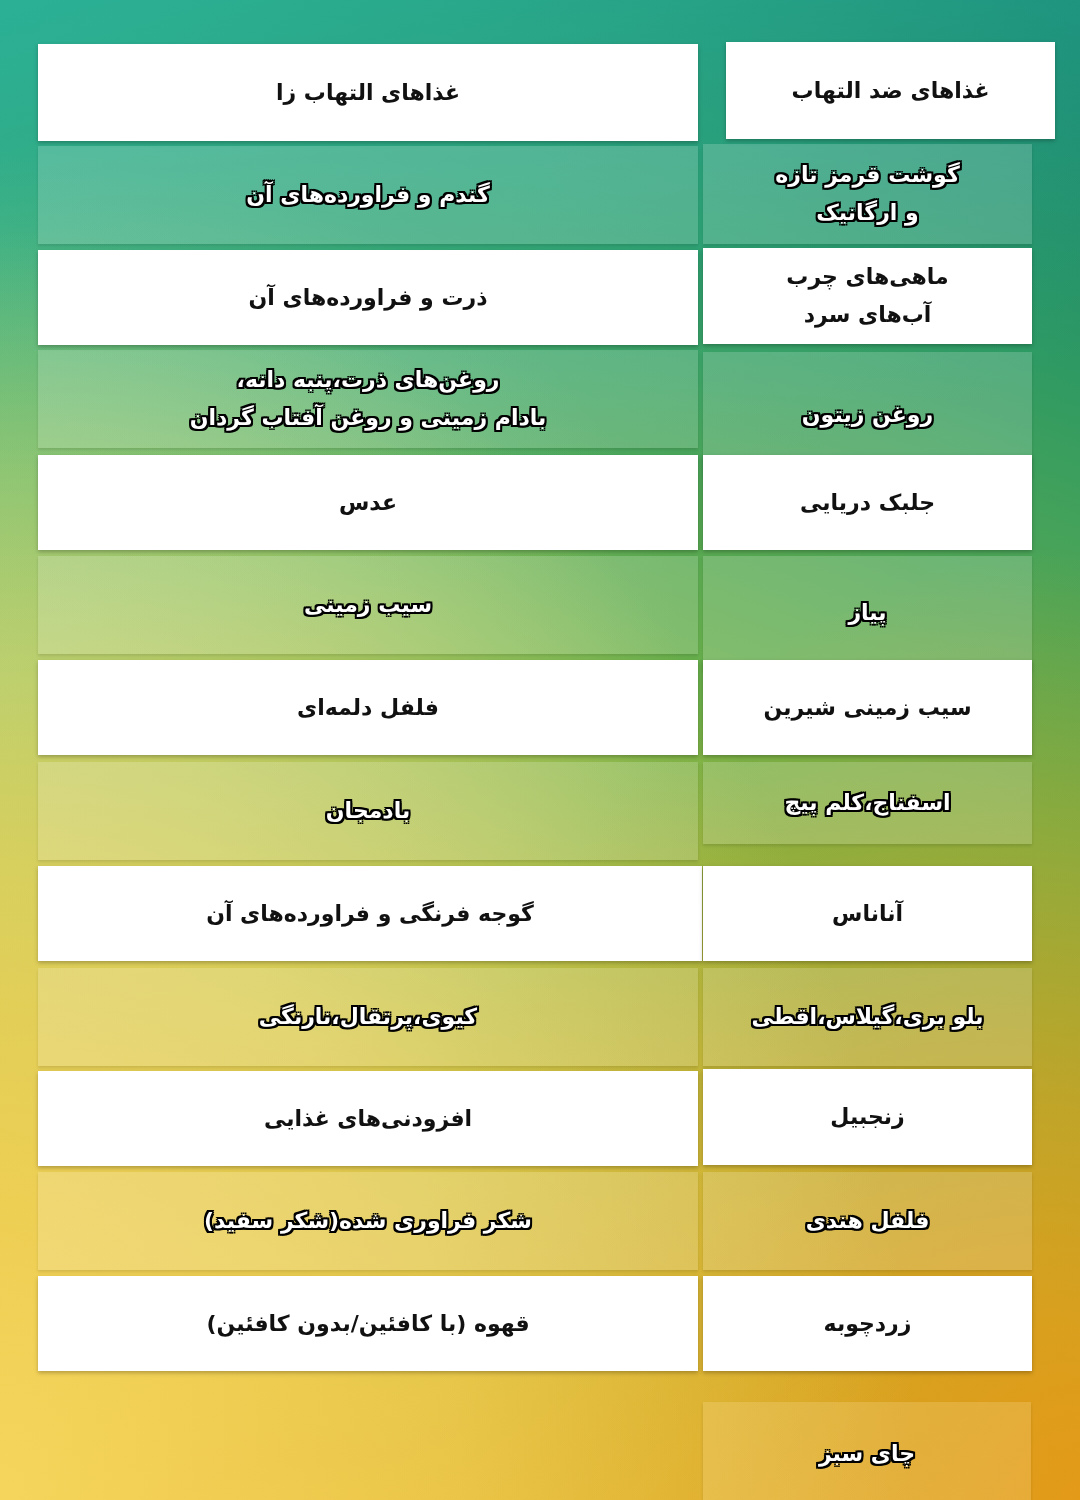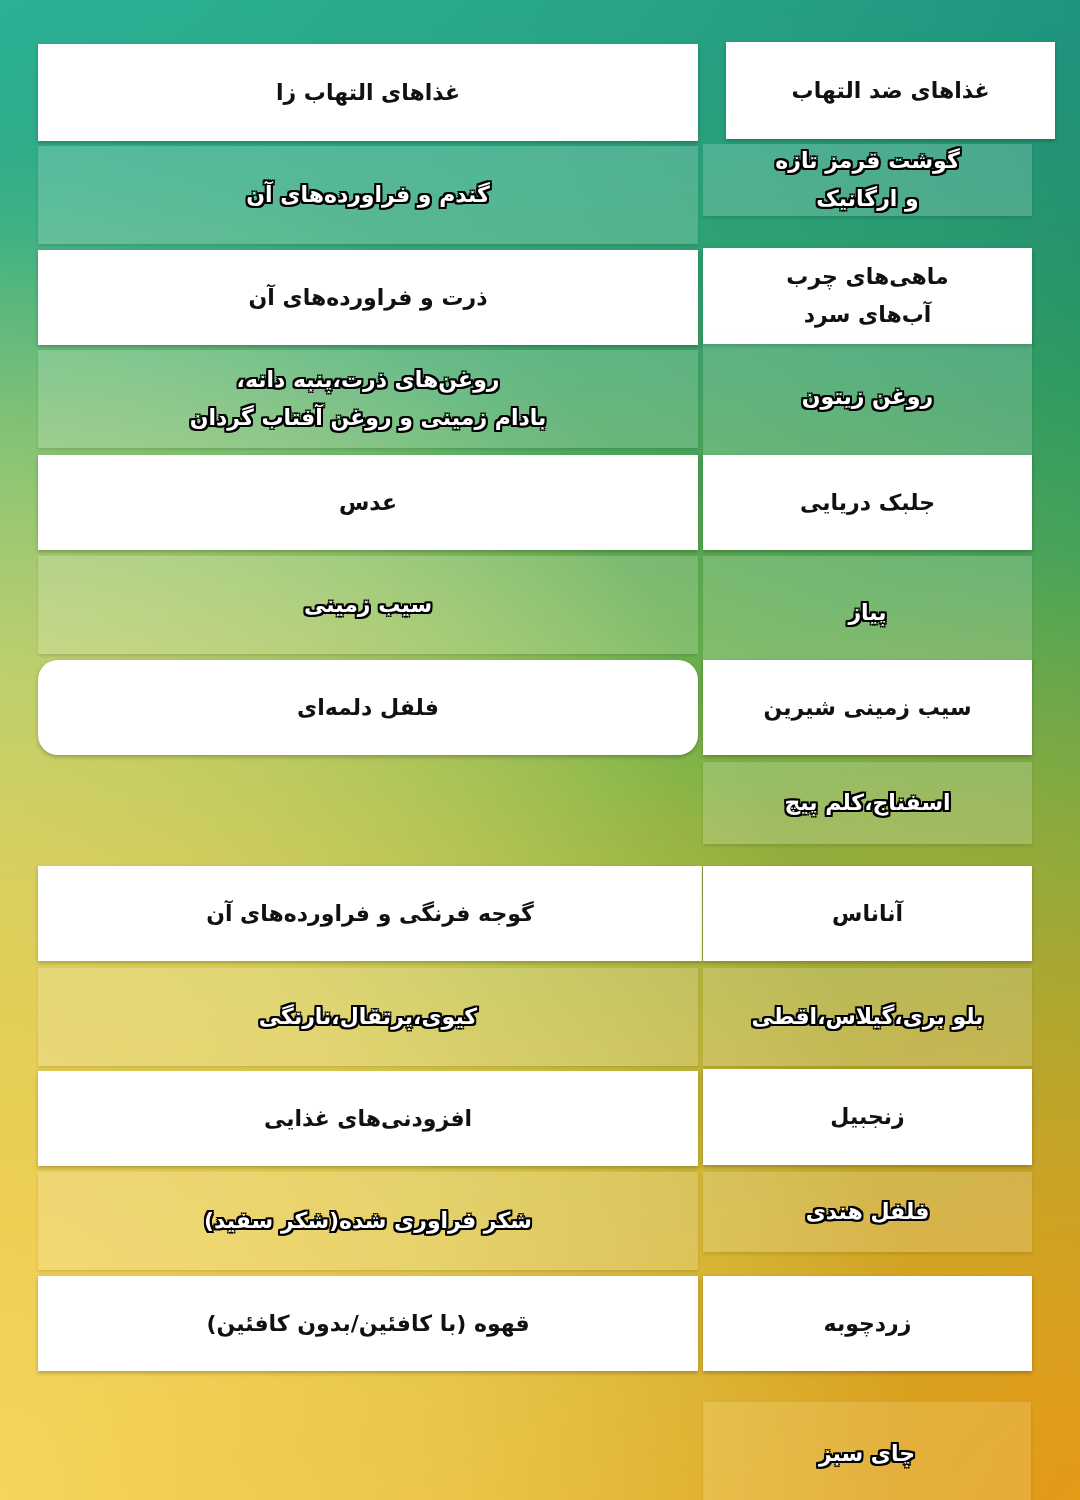--- a/index.html
+++ b/index.html
@@ -72,62 +72,65 @@
   <div class="cell white col-left" style="top:44px;height:97px;">
     <span class="txt">غذاهای التهاب زا</span>
   </div>
   <div class="cell white col-right" style="top:42px;height:97px;margin-left:23px;">
     <span class="txt">غذاهای ضد التهاب</span>
   </div>
 
   <div class="cell tint col-left" style="top:146px;height:98px;">
     <span class="txt">گندم و فراورده‌های آن</span>
   </div>
-  <div class="cell tint col-right" style="top:144px;height:72px;">
+  <div class="cell tint col-right" style="top:144px;height:100px;">
     <span class="txt">گوشت قرمز تازه
 و ارگانیک</span>
   </div>
 
   <div class="cell white col-left" style="top:250px;height:95px;">
     <span class="txt">ذرت و فراورده‌های آن</span>
   </div>
   <div class="cell white col-right" style="top:248px;height:96px;">
     <span class="txt">ماهی‌های چرب
 آب‌های سرد</span>
   </div>
 
   <div class="cell tint col-left" style="top:350px;height:98px;">
     <span class="txt">روغن‌های ذرت،پنبه دانه،
 بادام زمینی و روغن آفتاب گردان</span>
   </div>
-  <div class="cell tint col-right" style="top:334px;height:125px;">
+  <div class="cell tint col-right" style="top:352px;height:125px;">
     <span class="txt">روغن زیتون</span>
   </div>
 
   <div class="cell white col-left" style="top:455px;height:95px;">
     <span class="txt">عدس</span>
   </div>
   <div class="cell white col-right" style="top:455px;height:95px;">
     <span class="txt">جلبک دریایی</span>
   </div>
 
   <div class="cell tint col-left" style="top:556px;height:98px;">
     <span class="txt">سیب زمینی</span>
   </div>
   <div class="cell tint col-right" style="top:556px;height:114px;">
     <span class="txt">پیاز</span>
   </div>
 
-  <div class="cell white col-left" style="top:660px;height:95px;border-radius:20px;">
+  <div class="cell white col-left" style="top:660px;height:95px;">
     <span class="txt">فلفل دلمه‌ای</span>
   </div>
   <div class="cell white col-right" style="top:660px;height:95px;">
     <span class="txt">سیب زمینی شیرین</span>
   </div>
 
+  <div class="cell tint col-left" style="top:762px;height:98px;">
+    <span class="txt">بادمجان</span>
+  </div>
   <div class="cell tint col-right" style="top:762px;height:82px;">
     <span class="txt">اسفناج،کلم پیچ</span>
   </div>
 
   <div class="cell white col-left" style="top:866px;height:95px;width:664px;">
     <span class="txt">گوجه فرنگی و فراورده‌های آن</span>
   </div>
   <div class="cell white col-right" style="top:866px;height:95px;">
     <span class="txt">آناناس</span>
   </div>
@@ -142,21 +145,21 @@
   <div class="cell white col-left" style="top:1071px;height:95px;">
     <span class="txt">افزودنی‌های غذایی</span>
   </div>
   <div class="cell white col-right" style="top:1069px;height:96px;">
     <span class="txt">زنجبیل</span>
   </div>
 
   <div class="cell tint col-left" style="top:1172px;height:98px;">
     <span class="txt">شکر فراوری شده(شکر سفید)</span>
   </div>
-  <div class="cell tint col-right" style="top:1172px;height:80px;">
+  <div class="cell tint col-right" style="top:1172px;height:98px;">
     <span class="txt">فلفل هندی</span>
   </div>
 
   <div class="cell white col-left" style="top:1276px;height:95px;">
     <span class="txt">قهوه (با کافئین/بدون کافئین)</span>
   </div>
   <div class="cell white col-right" style="top:1276px;height:95px;">
     <span class="txt">زردچوبه</span>
   </div>
 

